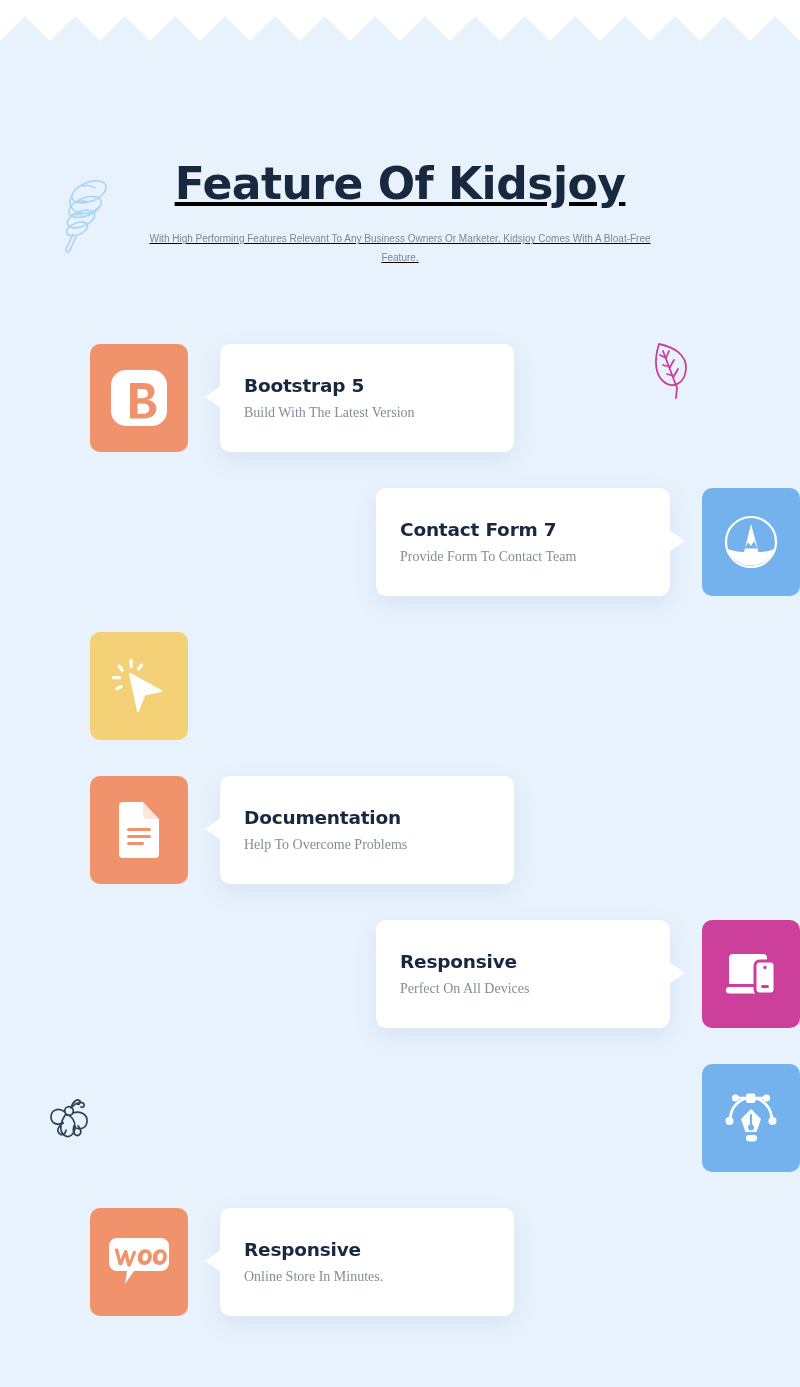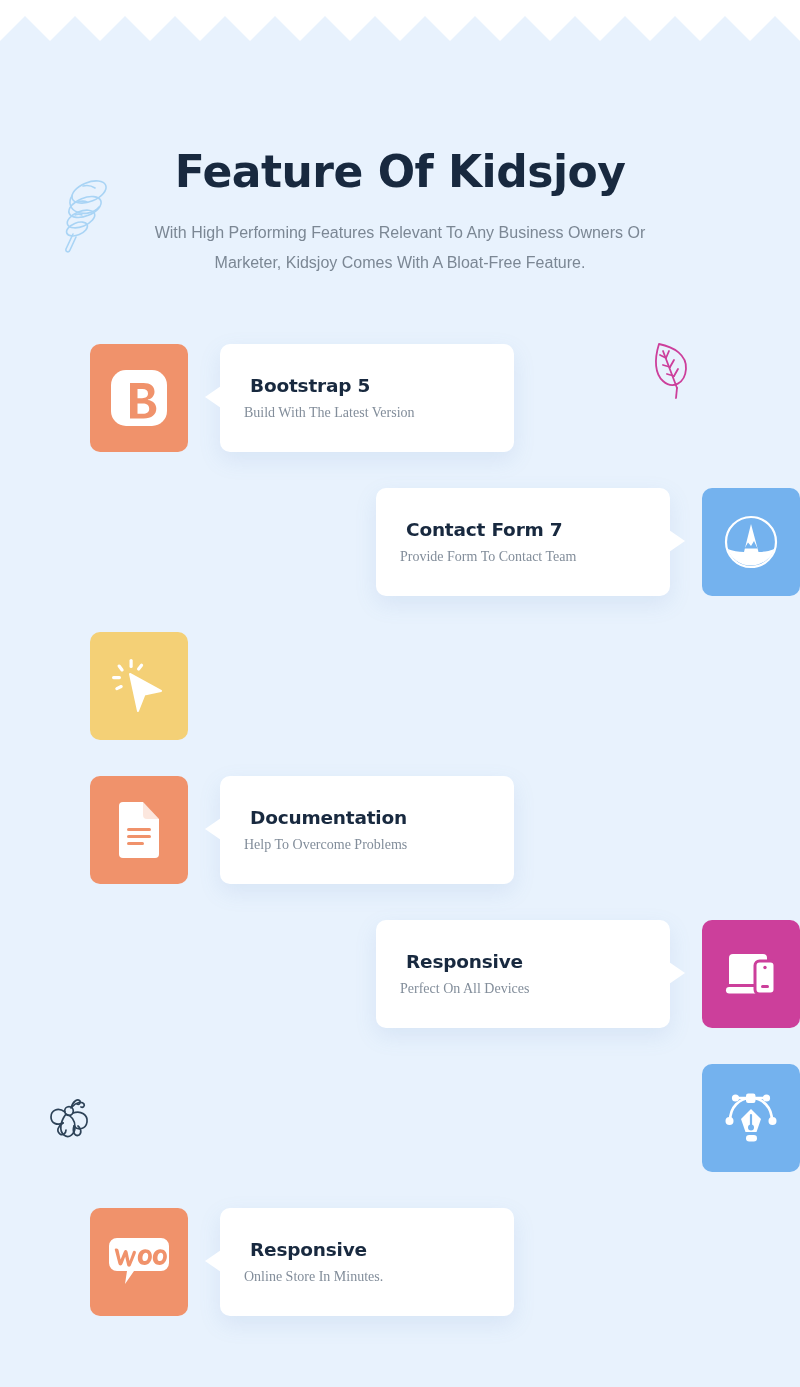--- a/index.html
+++ b/index.html
@@ -21,38 +21,39 @@
     top: 0;
     left: 0;
     width: 800px;
     height: 44px;
     display: block;
   }
 
   
   #header {
     position: absolute;
-    top: 148px;
+    top: 160px;
     left: 0;
     width: 800px;
     text-align: center;
+    text-decoration: underline;
   }
   #page-title {
     margin: 0;
     font-size: 44px;
     line-height: 1.1;
     font-weight: 700;
     letter-spacing: -0.5px;
     color: #18293f;
     font-family: "DejaVu Sans", sans-serif;
   }
   #subtitle {
     margin: 22px auto 0;
     width: 540px;
-    font-size: 16px;
+    font-size: 10px;
     line-height: 1.85;
     color: #7b8794;
     font-family: "Liberation Sans", sans-serif;
   }
 
   
   .doodle { position: absolute; }
   #doodle-candy { left: 56px; top: 176px; }
   #doodle-leaf  { left: 650px; top: 338px; }
   #doodle-butterfly { left: 42px; top: 1090px; }
@@ -123,21 +124,21 @@
     right: -15px;
     border-left: 16px solid #ffffff;
   }
 
   .card-title {
     font-size: 18.5px;
     font-weight: 700;
     color: #18293f;
     font-family: "DejaVu Sans", sans-serif;
     letter-spacing: -0.2px;
-    margin: 0 0 9px 6px;
+    margin: 0 0 9px 0;
   }
   .card-desc {
     font-size: 14px;
     color: #828d9a;
     font-family: Liberation Serif, serif;
     margin: 0;
   }
 </style>
 </head>
 <body>

